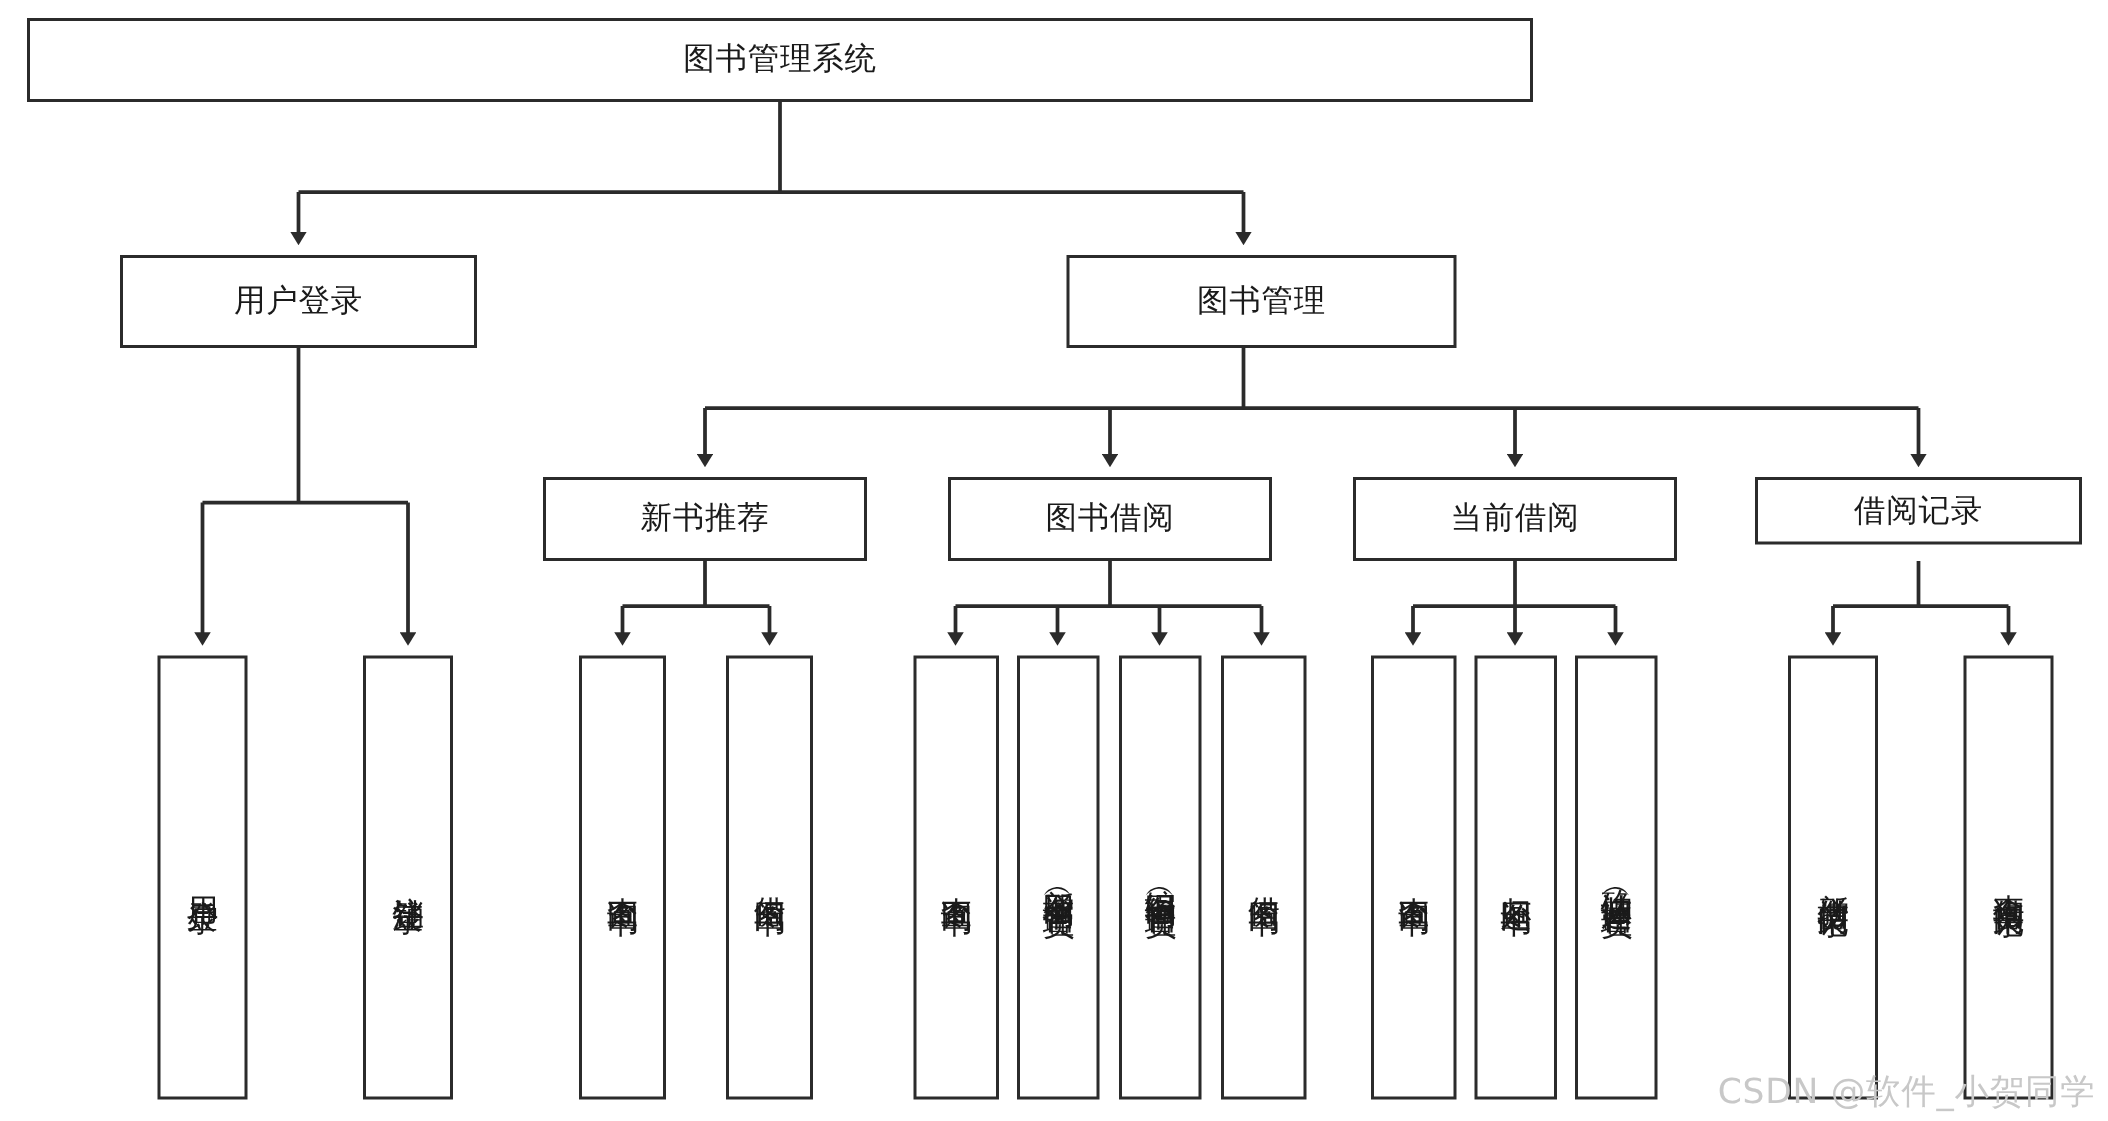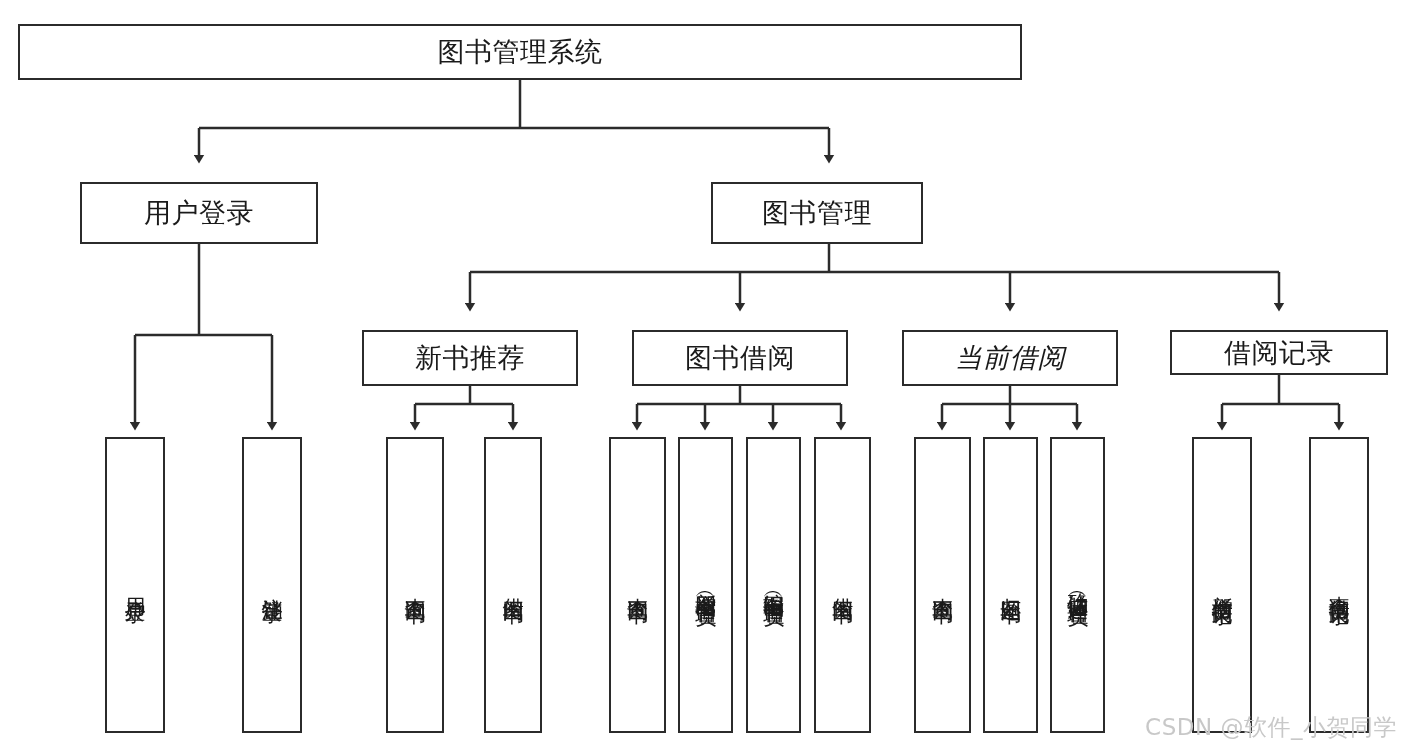--- a/index.html
+++ b/index.html
@@ -28,24 +28,23 @@
     position: absolute;
     box-sizing: border-box;
     border: 2px solid #2b2b2b;
     background: #ffffff;
     display: flex;
     align-items: center;
     justify-content: center;
     color: #1a1a1a;
   }
   .node.horiz {
-    font-size: 27px;
+    font-size: 21px;
     letter-spacing: 0.5px;
     line-height: 1.1;
-    margin-top: 12px;
   }
   .node.vert {
     writing-mode: vertical-rl;
     text-orientation: upright;
     font-size: 21px;
     line-height: 1.35;
     letter-spacing: 2px;
     padding: 6px 0;
     text-align: center;
   }
@@ -119,31 +118,31 @@
     </g>
   </svg>
 
   <div class="node horiz" style="left:18px; top:12px; width:1004px; height:56px;">
     <span>图书管理系统</span>
   </div>
 
   <div class="node horiz" style="left:80px; top:170px; width:238px; height:62px;">
     <span>用户登录</span>
   </div>
-  <div class="node horiz" style="left:711px; top:170px; width:212px; height:62px;">
+  <div class="node horiz" style="left:711px; top:170px; width:260px; height:62px;">
     <span>图书管理</span>
   </div>
 
   <div class="node horiz" style="left:362px; top:318px; width:216px; height:56px;">
     <span>新书推荐</span>
   </div>
   <div class="node horiz" style="left:632px; top:318px; width:216px; height:56px;">
     <span>图书借阅</span>
   </div>
-  <div class="node horiz" style="left:902px; top:318px; width:216px; height:56px;font-style:italic;">
+  <div class="node horiz" style="left:902px; top:318px; width:216px; height:56px;">
     <span>当前借阅</span>
   </div>
   <div class="node horiz" style="left:1170px; top:318px; width:218px; height:45px;">
     <span>借阅记录</span>
   </div>
 
   <div class="node vert" style="left:105px; top:437px; width:60px; height:296px;">
     <span class="vtext">用户登录</span>
   </div>
   <div class="node vert" style="left:242px; top:437px; width:60px; height:296px;">

